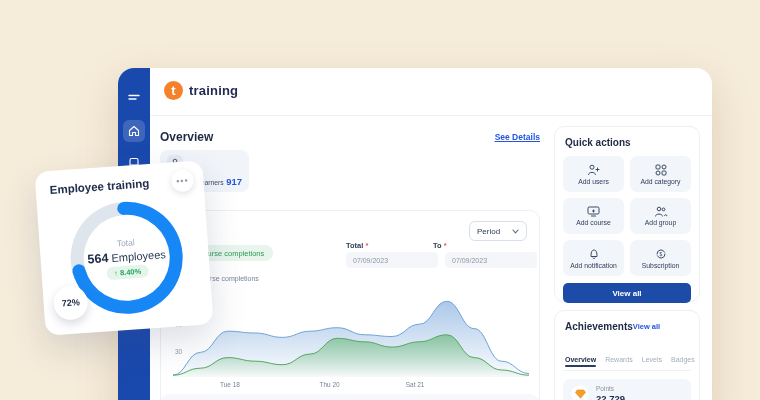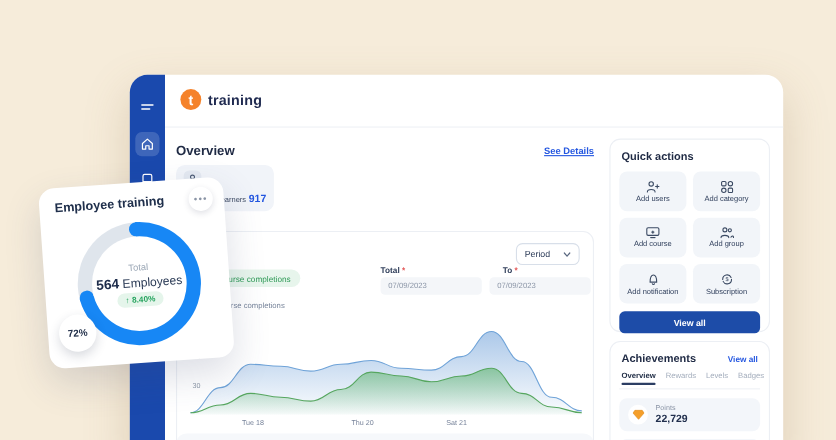--- a/index.html
+++ b/index.html
@@ -68,21 +68,21 @@
   .qa-title { font-size:10px; font-weight:bold; color:#1f2a44; margin:2px 0 8px 2px; }
   .qa-grid { display:grid; grid-template-columns:1fr 1fr; gap:6px; }
   .qa-tile { height:36px; background:#f2f5f9; border-radius:7px; display:flex; flex-direction:column;
              align-items:center; justify-content:center; gap:2px; cursor:pointer; }
   .qa-lb { font-size:6.8px; color:#31405d; }
   .qa-btn { margin-top:7px; height:20px; background:#1d4ca8; border-radius:5px; color:#fff; font-size:8px;
             font-weight:bold; display:flex; align-items:center; justify-content:center; cursor:pointer; }
 
   .ach-card { position:absolute; left:436px; top:242px; width:146px; height:178px; background:#fff;
               border:1px solid #eceff4; border-radius:10px; padding:8px; }
-  .ach-head { display:flex; justify-content:space-between; align-items:center; margin:2px 2px 7px 2px; }
+  .ach-head { display:flex; align-items:center; margin:2px 2px 24px 2px; }
   .ach-title { font-size:10px; font-weight:bold; color:#1f2a44; }
   .ach-link { font-size:7.5px; font-weight:bold; color:#2356e0; cursor:pointer; }
   .tabs { display:flex; gap:9px; border-bottom:1px solid #eef1f5; padding:0 2px 4px 2px; margin-bottom:8px; }
   .tab { font-size:7px; color:#a3adbc; cursor:pointer; position:relative; padding-bottom:3px; }
   .tab.active { color:#233048; font-weight:bold; }
   .tab.active::after { content:""; position:absolute; left:0; right:0; bottom:-1px; height:2px; background:#2b3d63; border-radius:2px; }
   .ach-tile { height:30px; background:#f3f6fa; border-radius:7px; display:flex; align-items:center; gap:7px;
               padding:0 8px; margin-bottom:7px; }
   .ach-ic { width:18px; height:18px; background:#fff; border-radius:50%; display:flex; align-items:center; justify-content:center; }
   .ach-lb { font-size:6.5px; color:#8b95a6; line-height:1.4; }
@@ -163,21 +163,21 @@
   <div class="chart-card">
     <div class="period">
       <span>Period</span>
       <svg class="ic" width="7" height="5" viewBox="0 0 7 5">
           <path d="M1 1 L3.5 3.8 L6 1" fill="none" stroke="#5a6880" stroke-width="1.1" stroke-linecap="round"></path>
         </svg>
     </div>
     <div class="chip">Course completions</div>
     <div class="f-label" style="left:185px"><span>Total</span> <em>*</em></div>
     <div class="f-input" style="left:185px">07/09/2023</div>
-    <div class="f-label" style="left:296px"><span>To</span> <em>*</em></div>
+    <div class="f-label" style="left:272px"><span>To</span> <em>*</em></div>
     <div class="f-input" style="left:284px">07/09/2023</div>
     <div class="legend">Course completions</div>
     <div class="plot" id="plot"><svg width="356" height="88">
           <defs>
     <linearGradient id="gB" x1="0" y1="0" x2="0" y2="1">
       <stop offset="0" stop-color="#7fabdd" stop-opacity="0.65"></stop>
               <stop offset="1" stop-color="#7fabdd" stop-opacity="0.03"></stop>
     </linearGradient>
     <linearGradient id="gG" x1="0" y1="0" x2="0" y2="1">
       <stop offset="0" stop-color="#5cb36a" stop-opacity="0.6"></stop>

